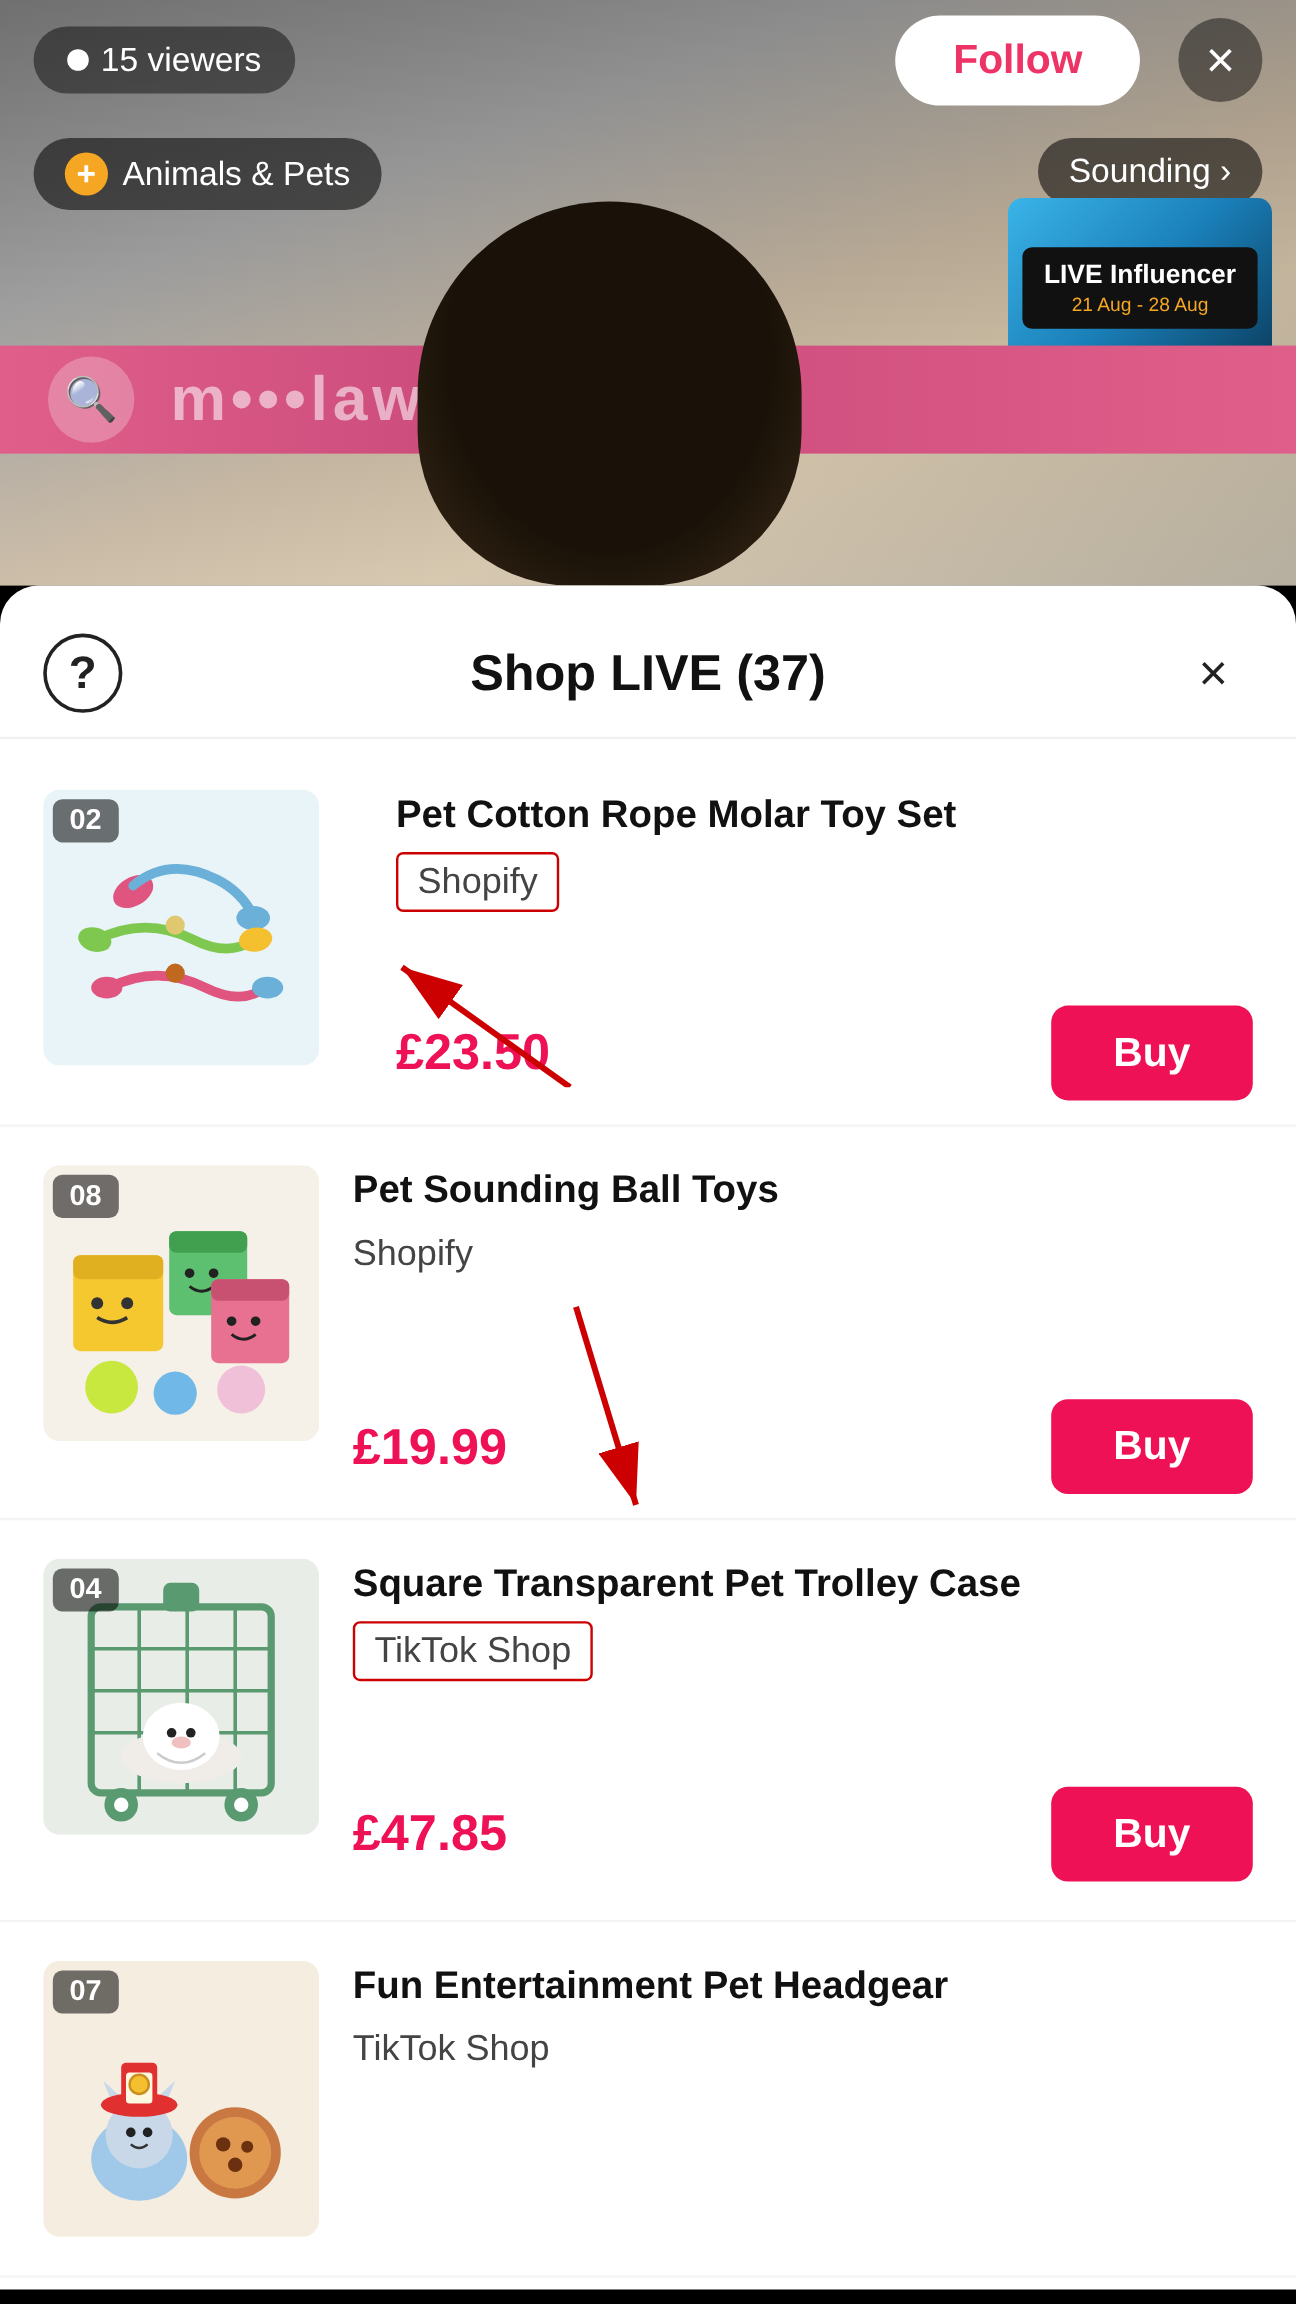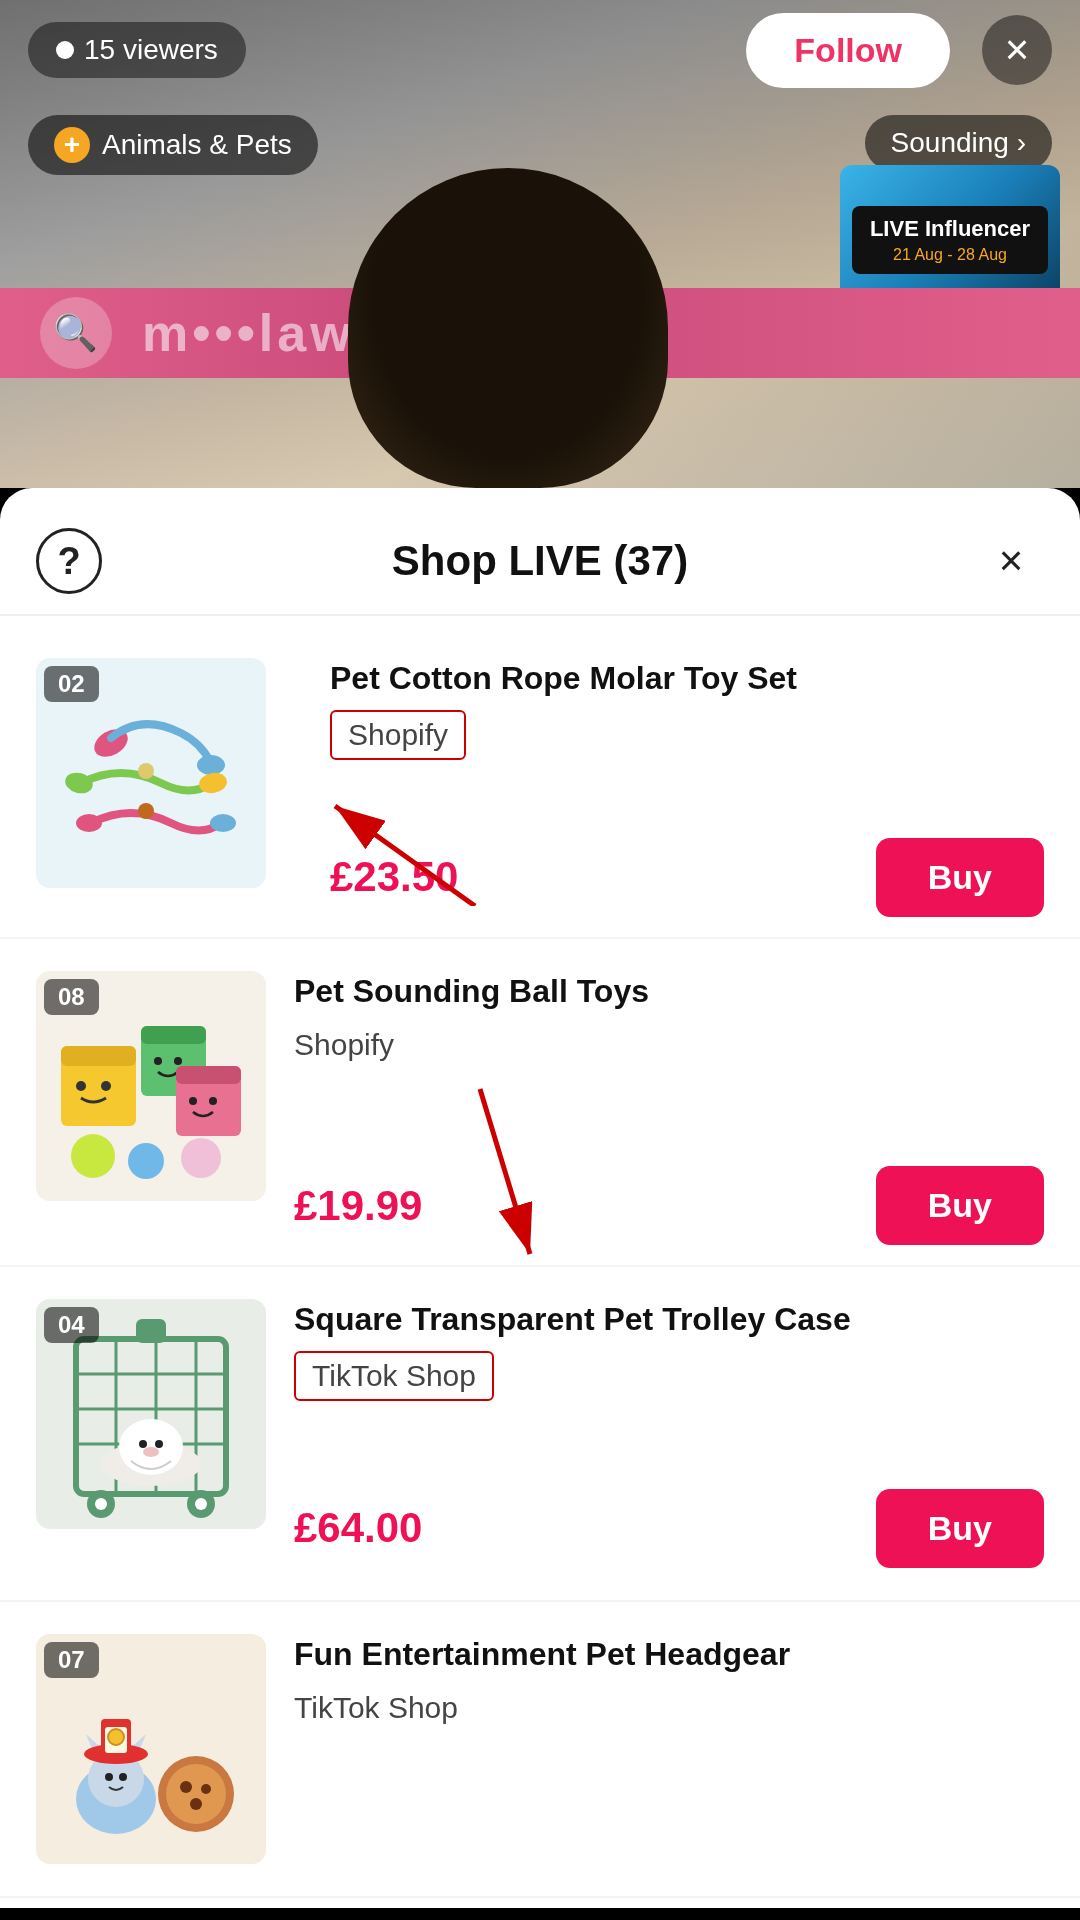--- a/index.html
+++ b/index.html
@@ -477,21 +477,21 @@
             <circle cx="150" cy="195" r="6" fill="#fff"></circle>
           </svg>
         </div>
         <div class="product-number">04</div>
       </div>
       <div class="product-info">
         <div class="product-name">Square Transparent Pet Trolley Case</div>
         <div class="source-badge">TikTok Shop</div>
         <div style="height:50px;"></div>
         <div class="price-row">
-          <span class="price">£64.00</span>
+          <span class="price">£47.85</span>
           <button class="buy-btn">Buy</button>
         </div>
       </div>
     </div>
 
     <div class="product-item">
       <div class="product-image-wrap">
         <div class="img-05">
           <svg width="200" height="200" viewBox="0 0 200 200">
 

